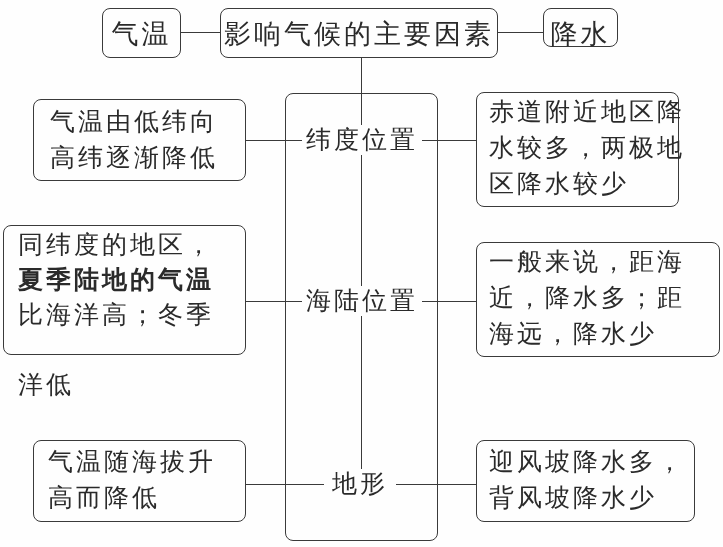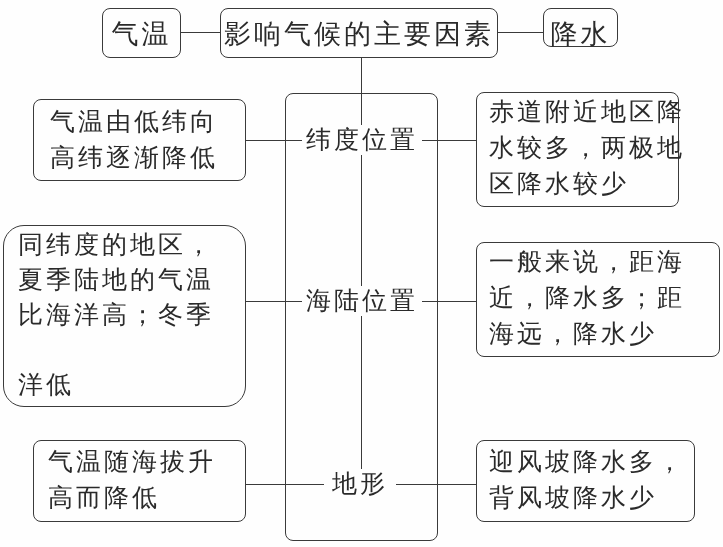--- a/index.html
+++ b/index.html
@@ -35,23 +35,23 @@
 </div>
 
 <div class="lbl" style="left:302px; top:125px;">纬度位置</div>
 <div class="lbl" style="left:302px; top:286px;">海陆位置</div>
 <div class="lbl" style="left:324px; top:469px; padding:0 8px;">地形</div>
 
 <div class="box" style="left:33px; top:99px; width:213px; height:82px;">
   <div class="txt" style="left:16px; top:4px;">气温由低纬向</div>
   <div class="txt" style="left:16px; top:40px;">高纬逐渐降低</div>
 </div>
-<div class="box" style="left:3px; top:225px; width:243px; height:182px;border-radius:21px;">
+<div class="box" style="left:3px; top:225px; width:243px; height:130px;">
   <div class="txt" style="left:14px; top:1px;">同纬度的地区，</div>
-  <div class="txt" style="left:14px; top:36px;">夏季陆地的气温</div>
+  <div class="txt" style="left:14px; top:36px;font-weight:bold;">夏季陆地的气温</div>
   <div class="txt" style="left:14px; top:71px;">比海洋高；冬季</div>
   <div class="txt" style="left:14px; top:141px;">洋低</div>
 </div>
 <div class="box" style="left:33px; top:440px; width:213px; height:82px;text-align:right;">
   <div class="txt" style="left:14px; top:3px;">气温随海拔升</div>
   <div class="txt" style="left:14px; top:39px;">高而降低</div>
 </div>
 
 <div class="box" style="left:476px; top:92px; width:203px; height:115px;">
   <div class="txt" style="left:12px; top:1px;">赤道附近地区降</div>

